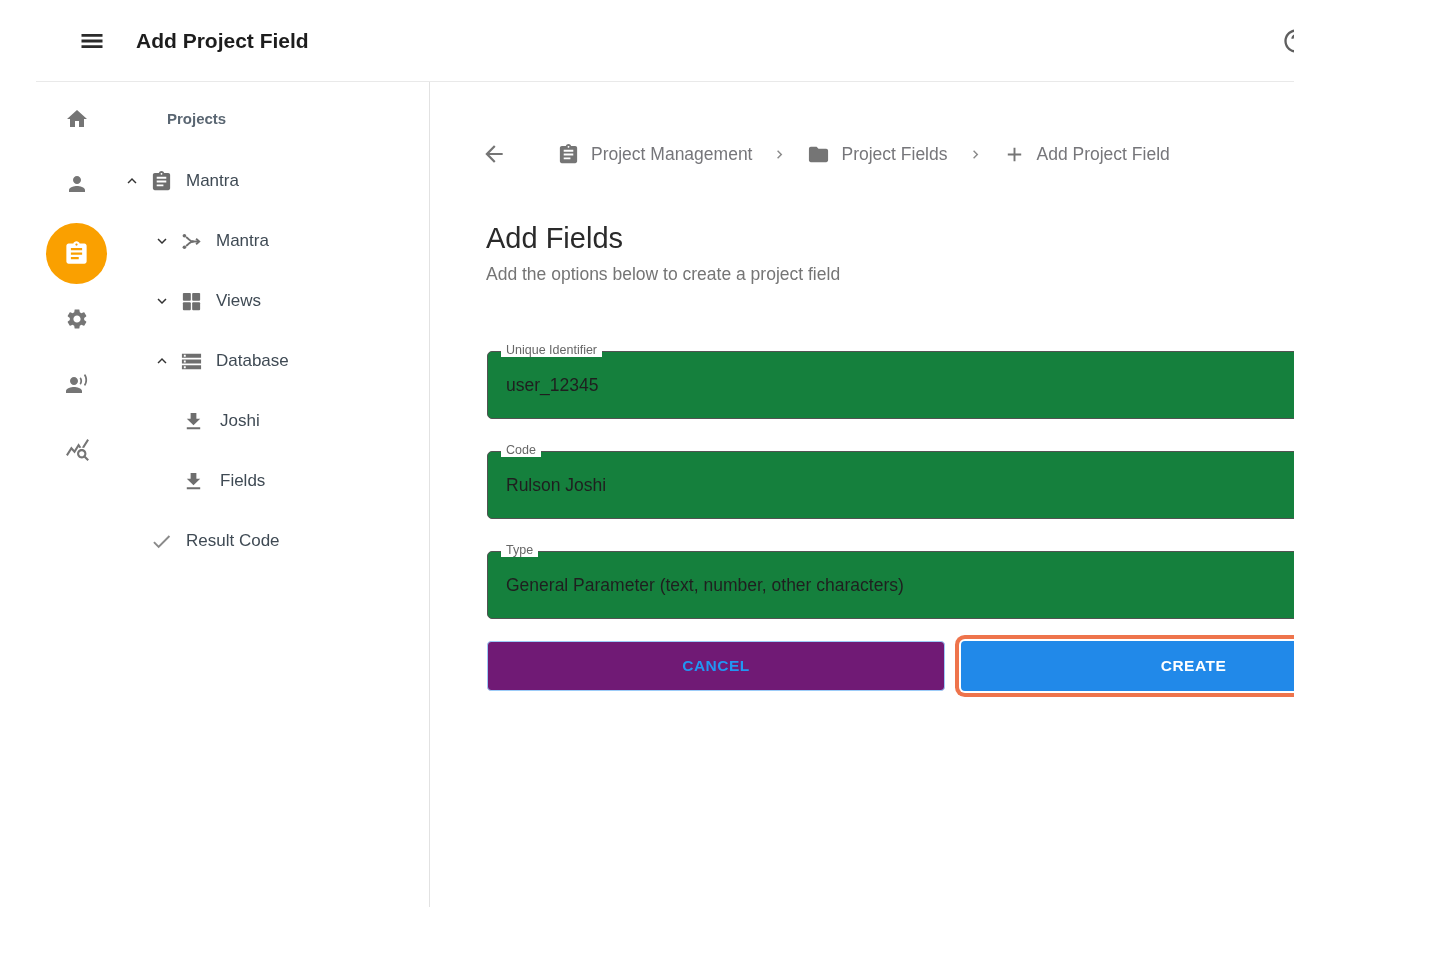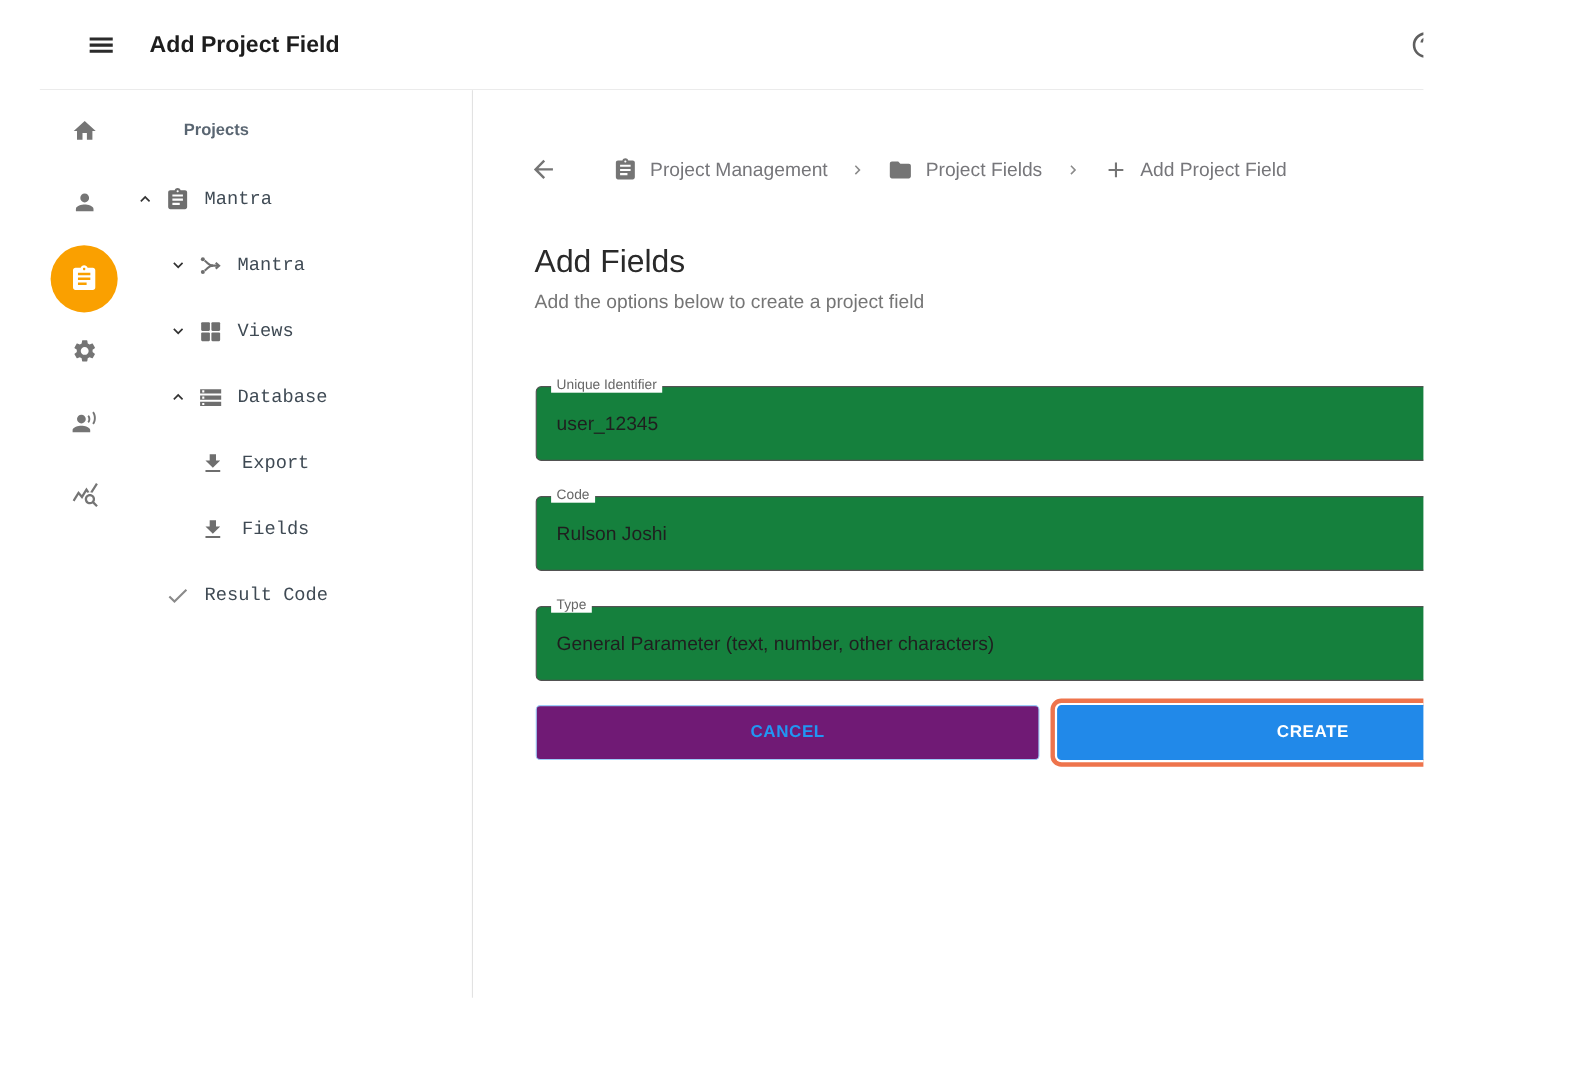--- a/index.html
+++ b/index.html
@@ -15,21 +15,21 @@
   .topbar-title { position:absolute; left:100px; top:0; height:82px; display:flex; align-items:center; font-size:21px; font-weight:700; color:#1d1d1d; }
   .help-btn { position:absolute; left:1246px; top:27px; width:28px; height:28px; cursor:pointer; }
   .avatar { position:absolute; left:1302px; top:18px; width:46px; height:46px; border-radius:50%; background:#bdbdbd; display:flex; align-items:center; justify-content:center; color:#fff; font-size:16px; font-weight:600; cursor:pointer; }
   .avatar .status-dot { position:absolute; right:-2px; bottom:-2px; width:16px; height:16px; border-radius:50%; background:#2e8b3d; border:2px solid #fff; }
 
   
   .sidebar { position:absolute; left:0; top:82px; width:394px; height:825px; background:#fff; border-right:1px solid #e2e2e2; }
   .rail-icon { position:absolute; left:29px; width:24px; height:24px; cursor:pointer; }
   .rail-active { position:absolute; left:10px; top:141px; width:61px; height:61px; border-radius:50%; background:#faa000; display:flex; align-items:center; justify-content:center; cursor:pointer; }
   .tree-header { position:absolute; left:131px; top:28px; font-size:15px; font-weight:600; color:#5a6672; }
-  .tree-row { position:absolute; height:26px; display:flex; align-items:center; cursor:pointer;font-family:Liberation Mono, monospace; }
+  .tree-row { position:absolute; height:26px; display:flex; align-items:center; cursor:pointer; }
   .tree-row .chev { width:18px; height:18px; margin-right:9px; flex:none; }
   .tree-row .t-icon { width:23px; height:23px; margin-right:13px; flex:none; }
   .tree-row .t-label { font-size:17px; color:#3f4a54; white-space:nowrap; }
 
   
   .main { position:absolute; left:394px; top:82px; width:1053px; height:888px; background:#fff; }
   .breadcrumb { position:absolute; left:51px; top:57px; height:30px; display:flex; align-items:center; }
   .back-arrow { width:26px; height:26px; margin-right:50px; cursor:pointer; }
   .crumb { display:flex; align-items:center; cursor:pointer; }
   .crumb .c-icon { width:23px; height:23px; margin-right:11px; }
@@ -187,21 +187,21 @@
         </span>
       <span class="t-label">Database</span>
     </div>
 
     <div class="tree-row" style="left:146px; top:326px">
       <span class="t-icon" style="margin-right:15px">
           <svg viewBox="0 0 24 24" width="23" height="23">
             <path fill="#6e6e6e" d="M19 9h-4V3H9v6H5l7 7 7-7zM5 18v2h14v-2H5z"></path>
           </svg>
         </span>
-      <span class="t-label">Export</span>
+      <span class="t-label">Joshi</span>
     </div>
 
     <div class="tree-row" style="left:146px; top:386px">
       <span class="t-icon" style="margin-right:15px">
           <svg viewBox="0 0 24 24" width="23" height="23">
             <path fill="#6e6e6e" d="M19 9h-4V3H9v6H5l7 7 7-7zM5 18v2h14v-2H5z"></path>
           </svg>
         </span>
       <span class="t-label">Fields</span>
     </div>

